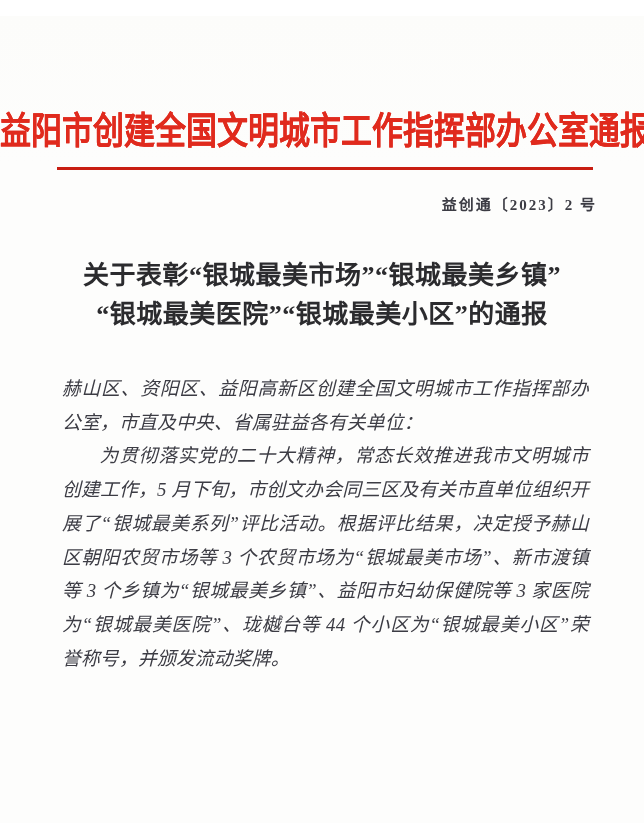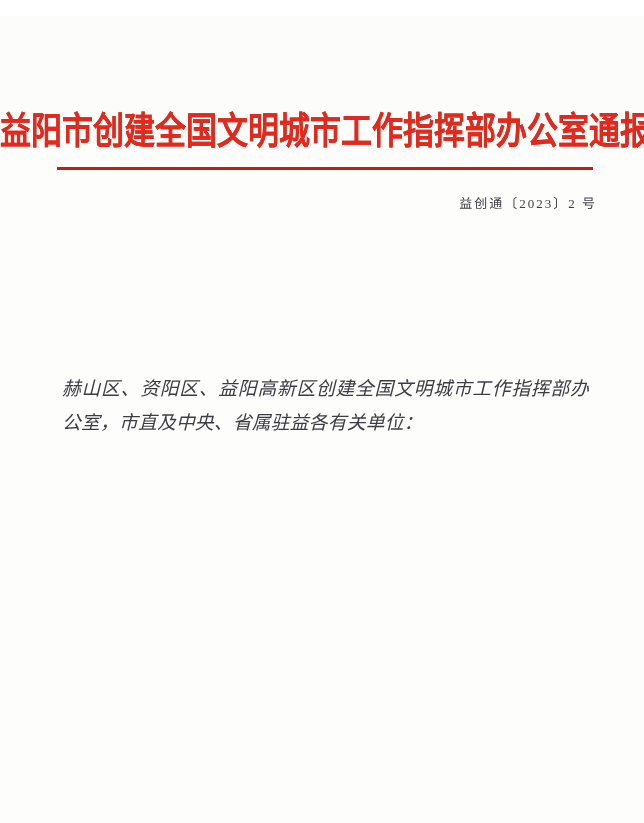--- a/index.html
+++ b/index.html
@@ -46,24 +46,24 @@
     left: 57px;
     width: 536px;
     height: 3px;
     background: var(--rule-red);
   }
   .doc-number {
     position: absolute;
     top: 177px;
     right: 47px;
     margin: 0;
-    font-size: 13px;
+    font-size: 15px;
     letter-spacing: 2px;
     color: var(--body-ink);
-    font-weight: 400;
+    font-weight: 700;
   }
   .doc-title {
     position: absolute;
     top: 240px;
     left: 0;
     right: 0;
     margin: 0;
     text-align: center;
     font-size: 26px;
     line-height: 39px;
@@ -96,20 +96,25 @@
 <div class="page">
 
   <header>
     <h1 class="masthead">益阳市创建全国文明城市工作指挥部办公室通报</h1>
 
     <div class="masthead-rule"></div>
 
     <p class="doc-number">益创通〔2023〕2 号</p>
   </header>
 
+  <h2 class="doc-title">
+    <span>关于表彰“银城最美市场”“银城最美乡镇”</span><br>
+    <span>“银城最美医院”“银城最美小区”的通报</span>
+  </h2>
 
   <main class="doc-body">
     <p>赫山区、资阳区、益阳高新区创建全国文明城市工作指挥部办公室，市直及中央、省属驻益各有关单位：</p>
 
+    <p class="indent">为贯彻落实党的二十大精神，常态长效推进我市文明城市创建工作，5 月下旬，市创文办会同三区及有关市直单位组织开展了“银城最美系列”评比活动。根据评比结果，决定授予赫山区朝阳农贸市场等 3 个农贸市场为“银城最美市场”、新市渡镇等 3 个乡镇为“银城最美乡镇”、益阳市妇幼保健院等 3 家医院为“银城最美医院”、珑樾台等 44 个小区为“银城最美小区”荣誉称号，并颁发流动奖牌。</p>
 
   </main>
 
 </div>
 
 </body></html>

